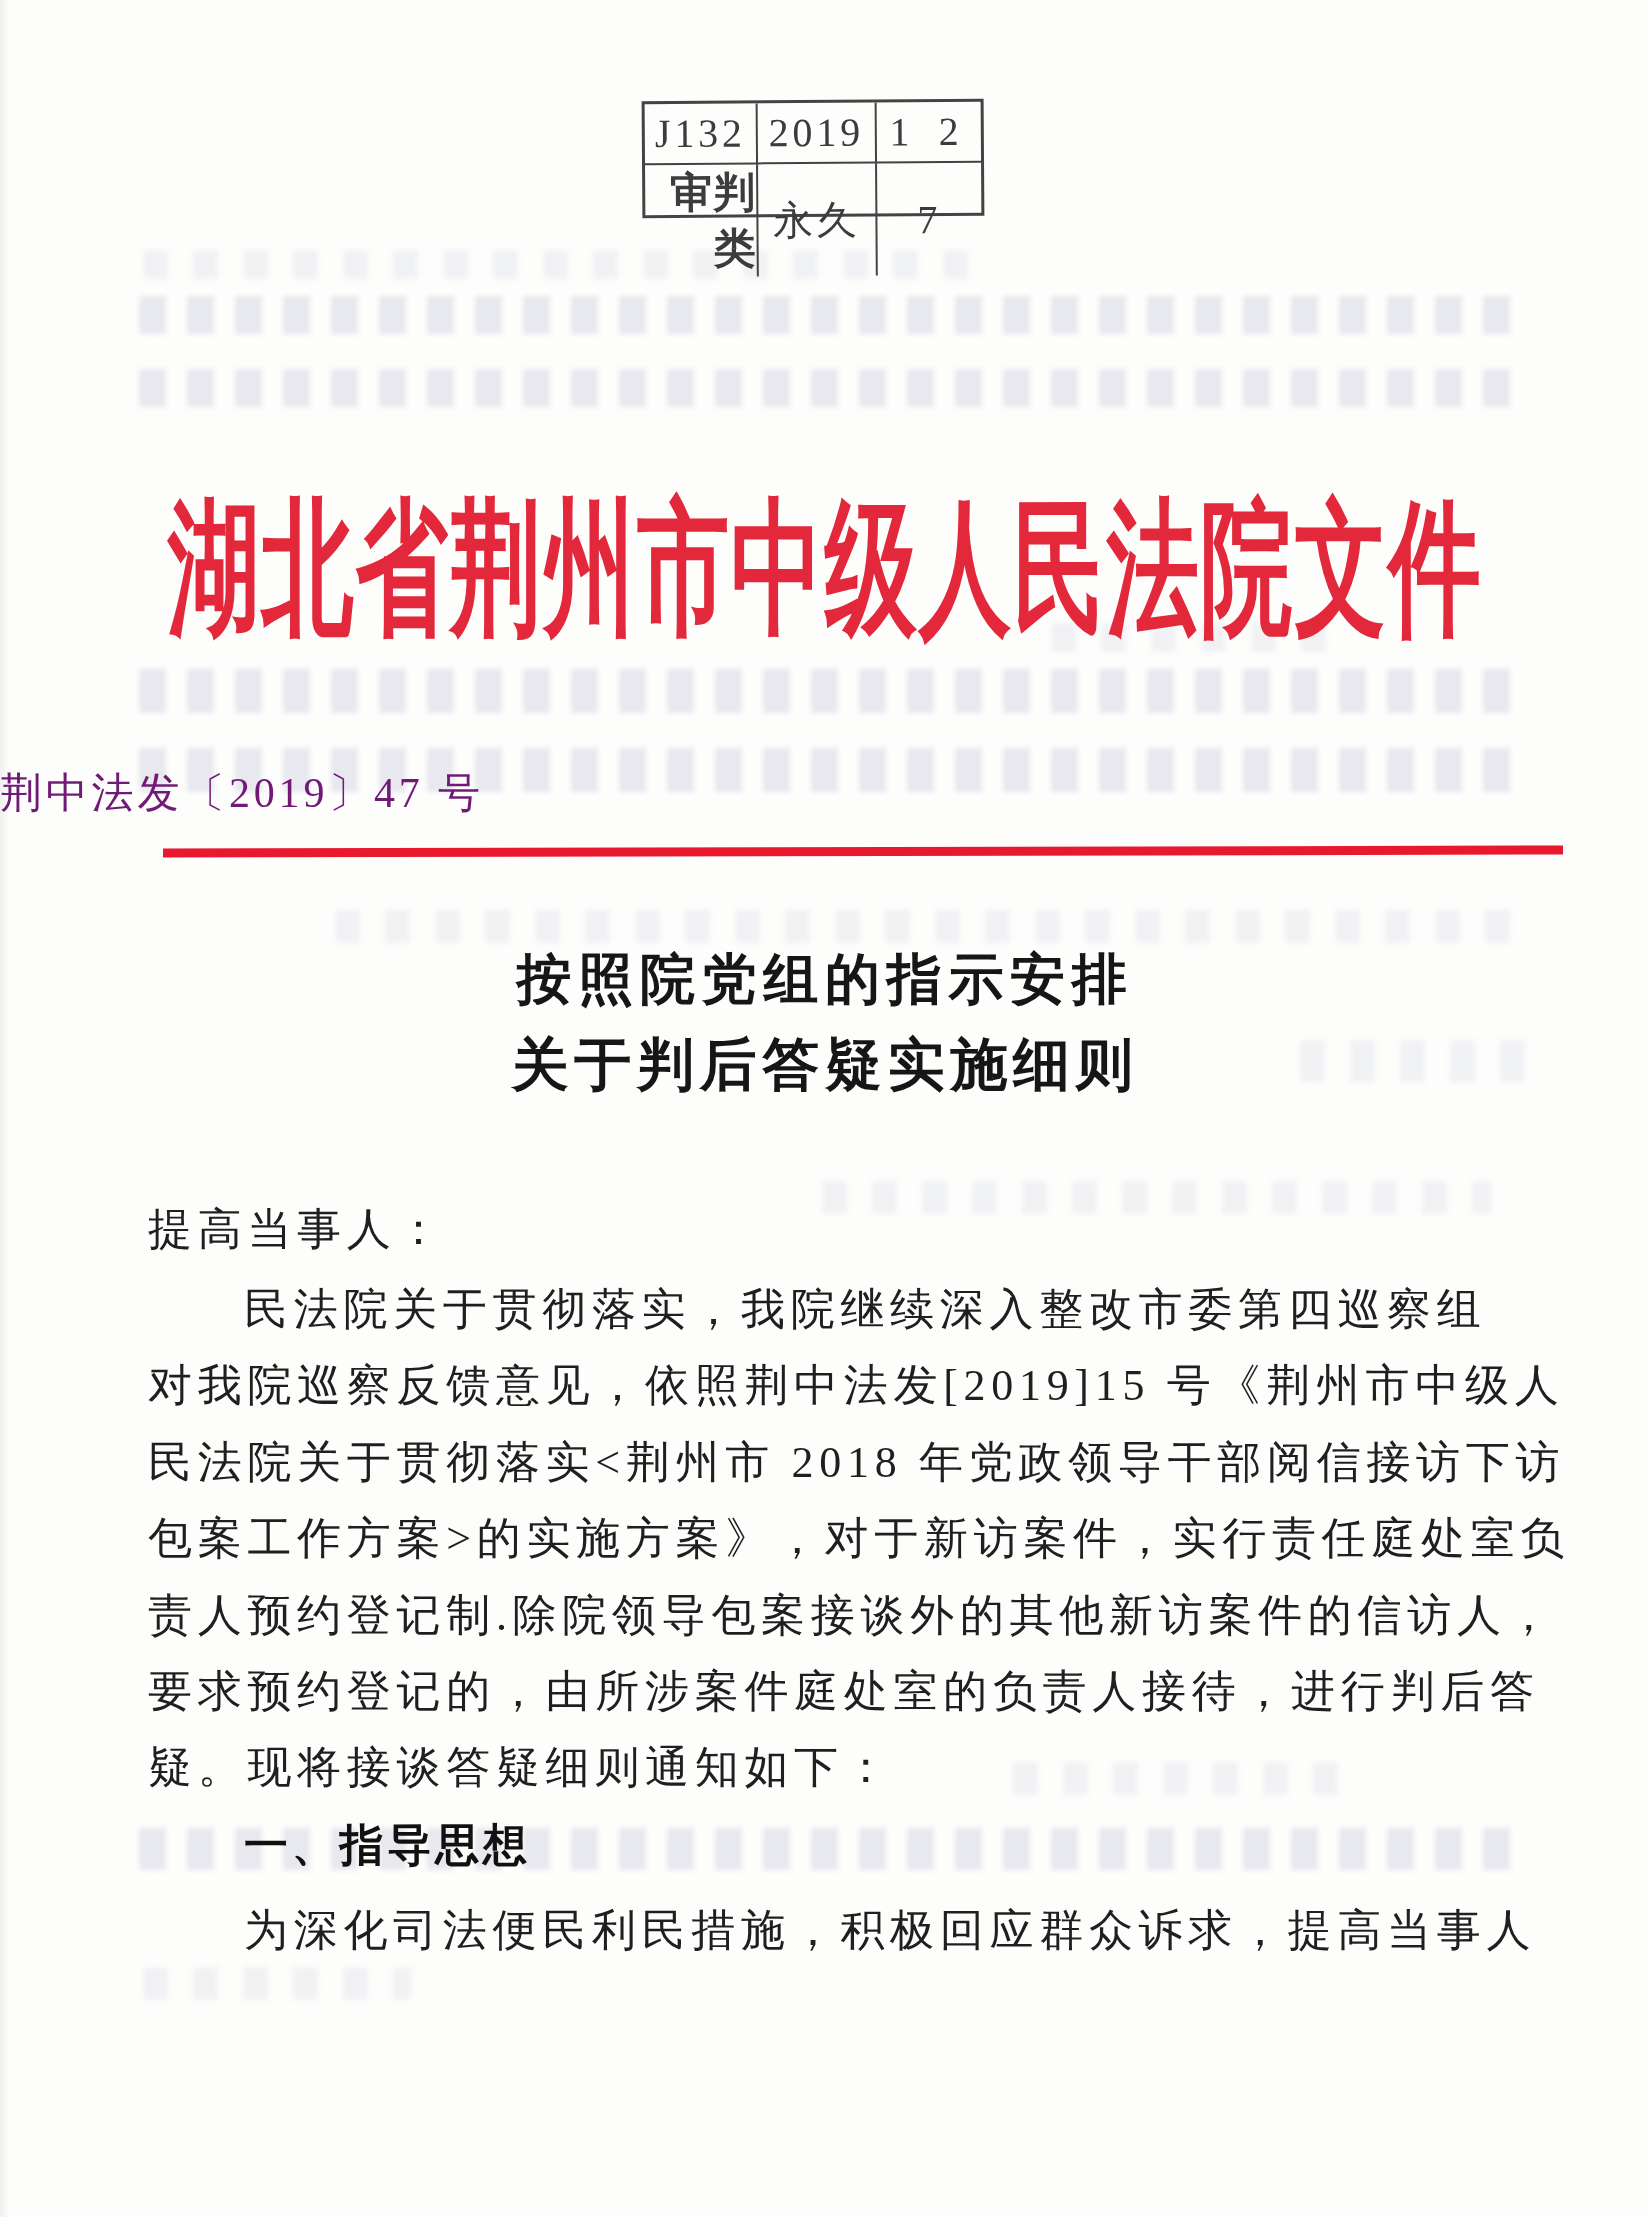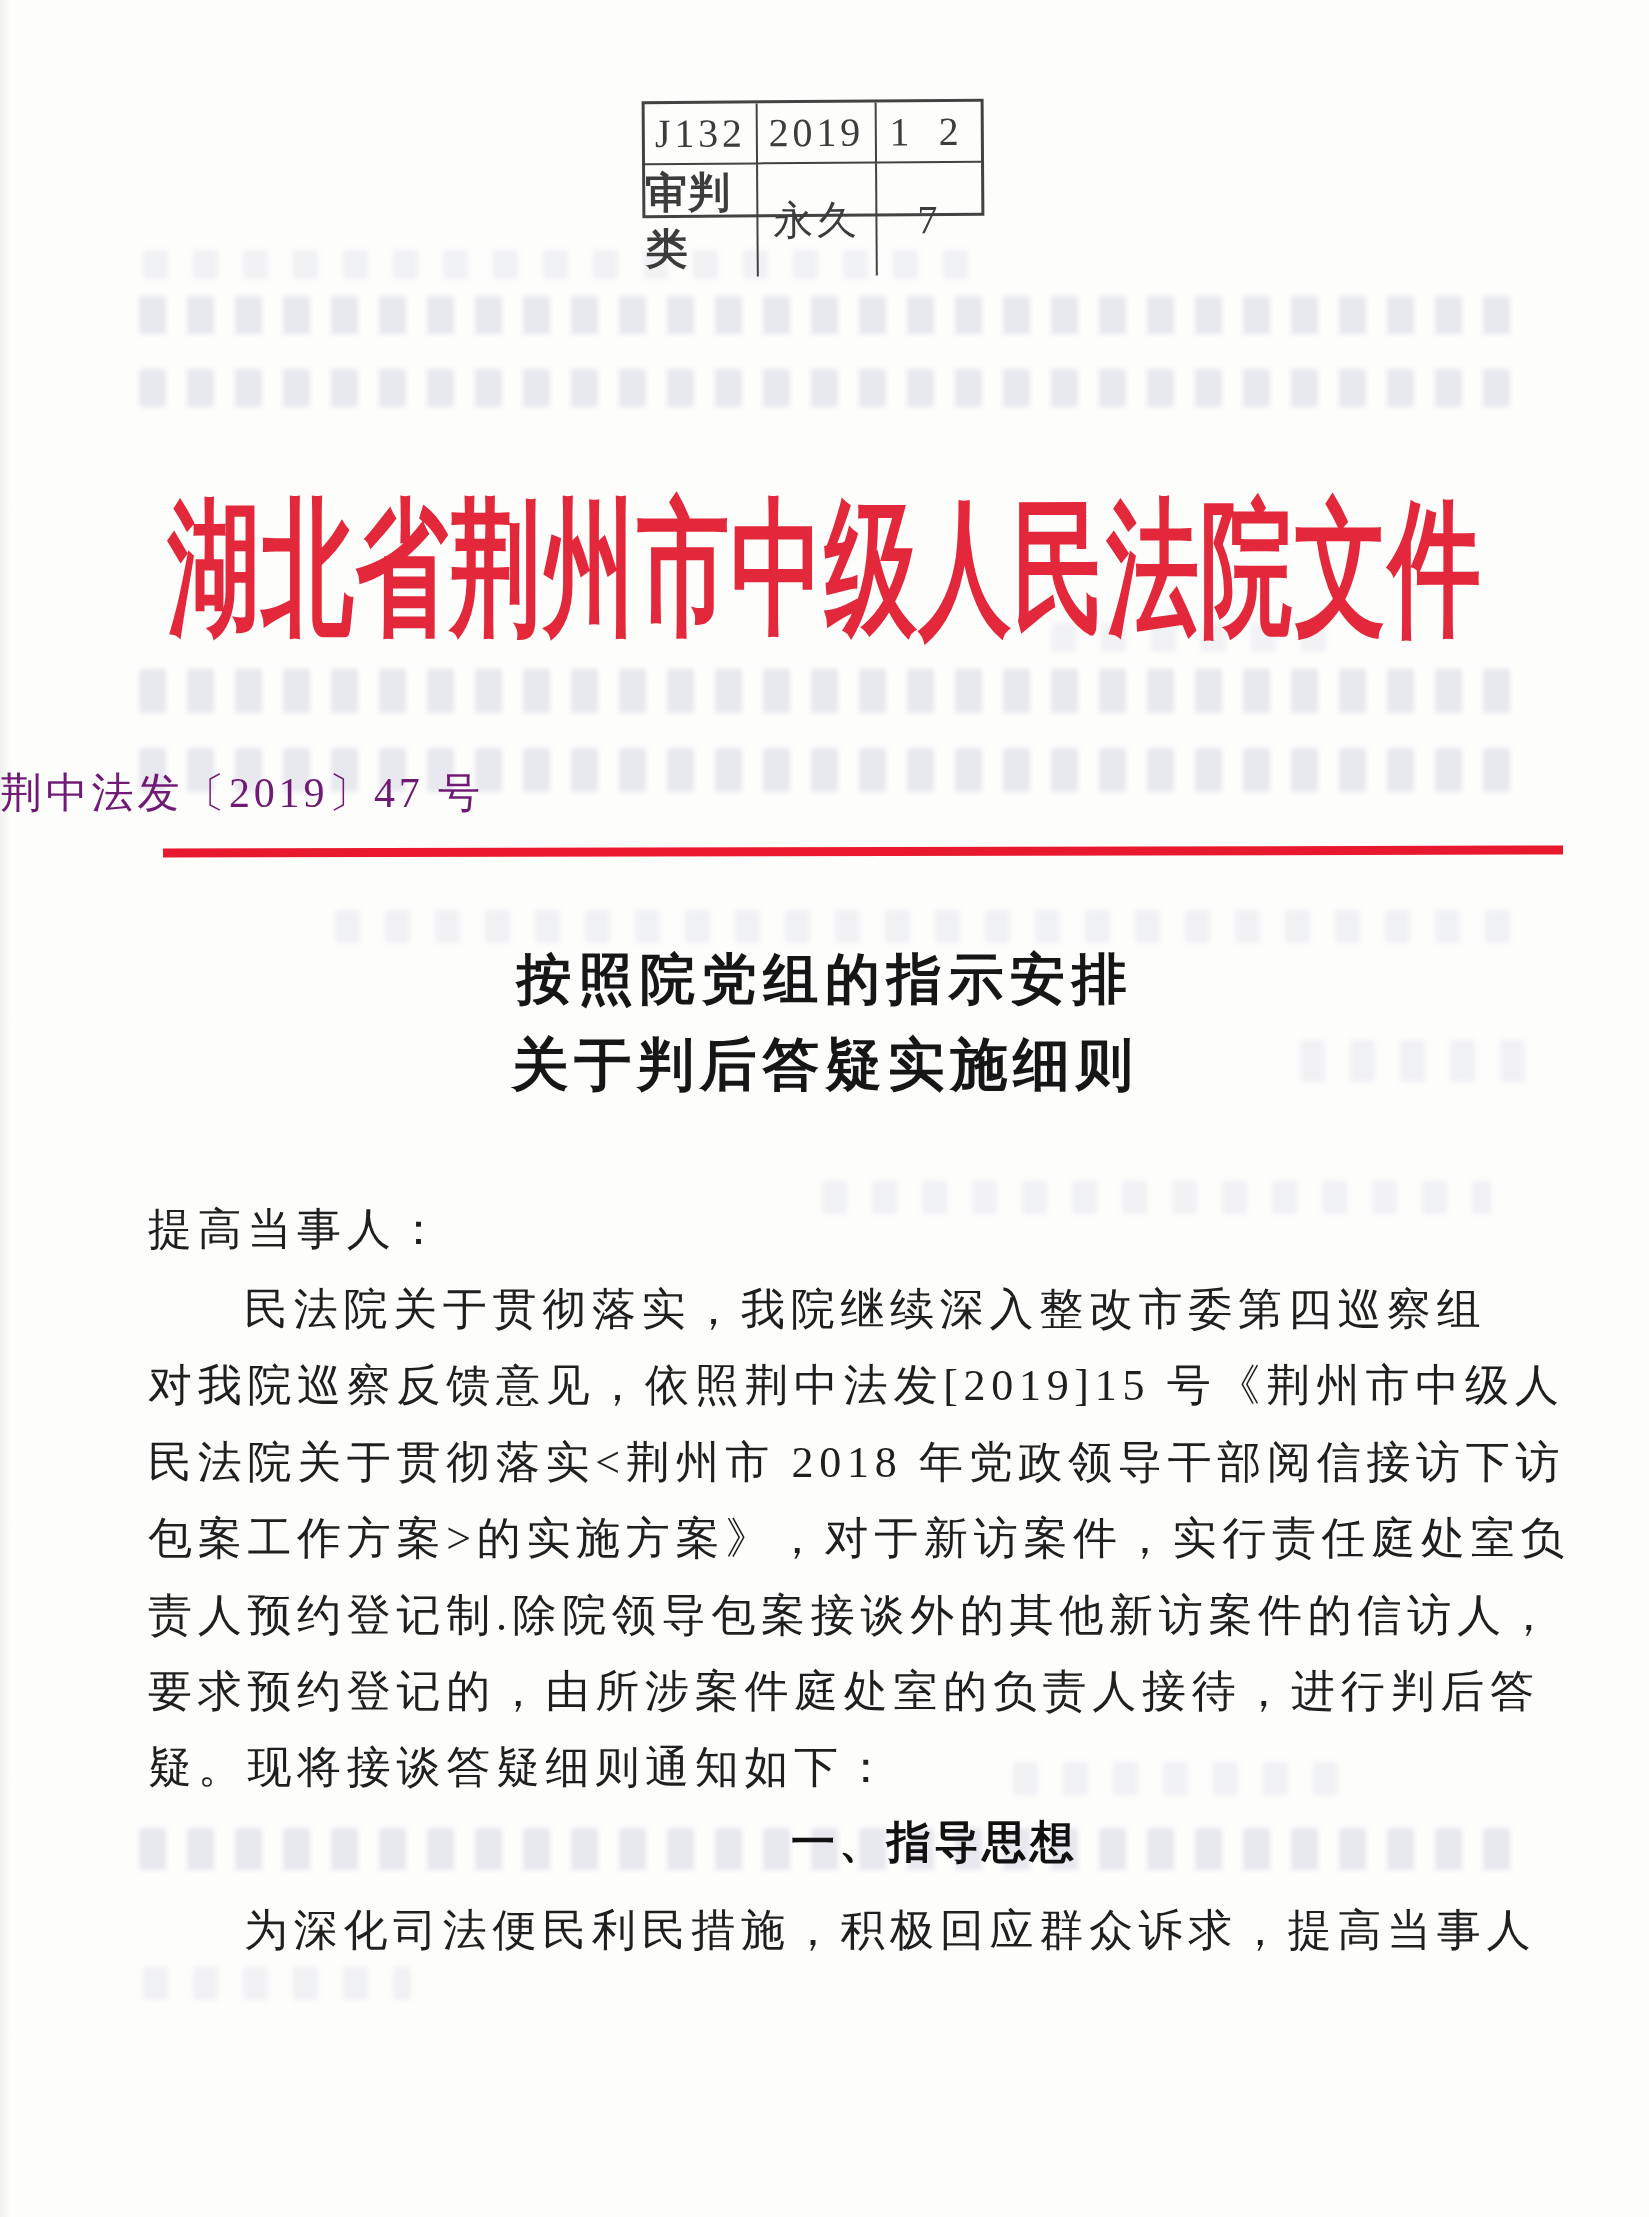--- a/index.html
+++ b/index.html
@@ -32,21 +32,21 @@
   }
   .stamp .cell {
     border-right: 2.9px solid #343434;
     border-bottom: 2.9px solid #343434;
     display: flex; align-items: center; justify-content: center;
     font-size: 40px; letter-spacing: 3.8px;
     font-family: "Liberation Serif", "DejaVu Serif", serif;
   }
   .stamp .cell.last-col { border-right: none; }
   .stamp .cell.last-row { border-bottom: none; }
-  .stamp .cell.smudge { font-weight: bold; letter-spacing: 1px; font-size: 42px; }
+  .stamp .cell.smudge { font-weight: bold; letter-spacing: 1px; font-size: 42px; text-align: right; }
   .stamp .cell.digits { letter-spacing: 9.6px; }
 
   
   .letterhead {
     position: absolute; left: 0; right: 0; top: 470px;
     text-align: center;
     font-size: 92px; font-weight: bold;
     letter-spacing: 1.9px;
     color: #e2283a;
     transform: scaleY(1.6);
@@ -89,22 +89,22 @@
   .salutation { top: 1206px; }
   .pl0 { top: 1286px; }
   .pl1 { top: 1362px; }
   .pl2 { top: 1439px; }
   .pl3 { top: 1515px; }
   .pl4 { top: 1592px; }
   .pl5 { top: 1668px; }
   .pl6 { top: 1744px; }
   .heading {
     top: 1821px;
-    font-family: Liberation Mono, monospace;
-    font-weight: bold; letter-spacing: 3.8px; color: #111; text-align: center;
+    font-family: Liberation Sans, sans-serif;
+    font-weight: bold; letter-spacing: 3.8px; color: #111;
   }
   .last-line { top: 1907px; }
 
   
   .bleed {
     position: absolute;
     background: repeating-linear-gradient(90deg,
       rgba(124,128,168,0.16) 0px, rgba(124,128,168,0.16) 27px,
       rgba(124,128,168,0.00) 27px, rgba(124,128,168,0.00) 48px);
     filter: blur(2.9px);

